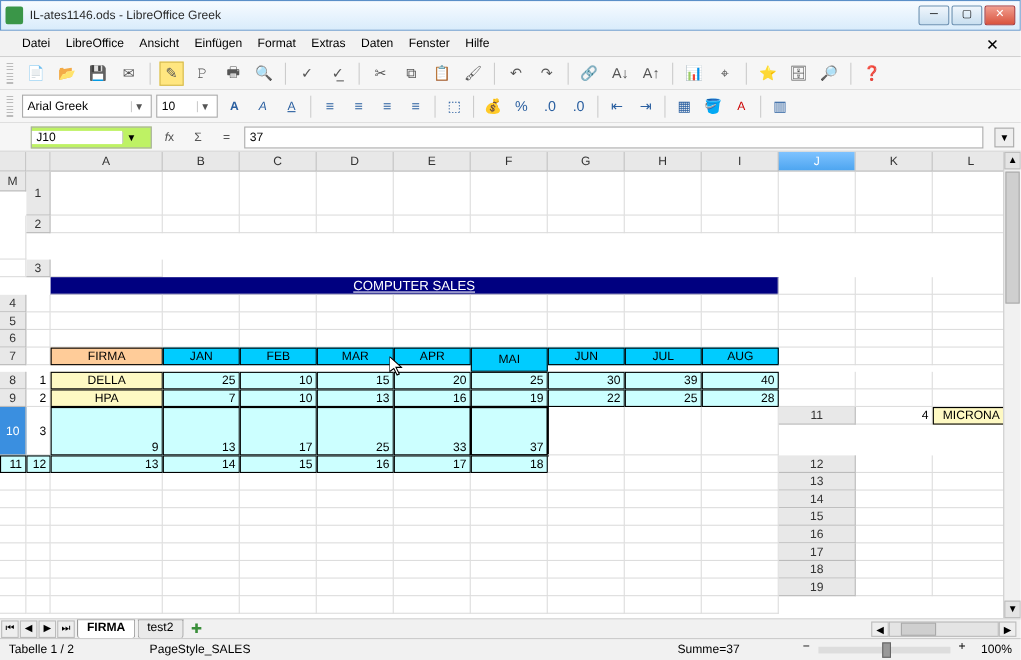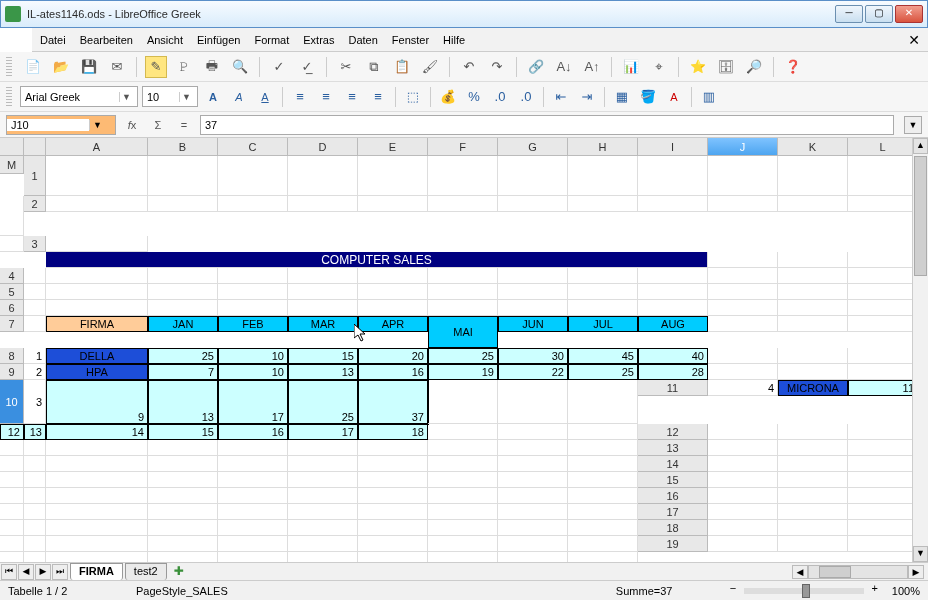--- a/index.html
+++ b/index.html
@@ -4,39 +4,39 @@
 <style>
 * { box-sizing: border-box; margin: 0; padding: 0; font-family: "Segoe UI", Tahoma, sans-serif; font-size: 11px; }
 body { background: #fff; width: 928px; height: 600px; overflow: hidden; }
 
 .titlebar { height: 28px; background: linear-gradient(#f7fbff,#d9ecfb); border: 1px solid #5a8fc8; display: flex; align-items: center; padding: 0 4px; }
 .titlebar .icon { width: 16px; height: 16px; background: #3a9648; margin-right: 6px; border-radius: 2px; }
 .titlebar .title { flex: 1; color: #2b2b2b; }
 .titlebar .winbtn { width: 28px; height: 18px; margin-left: 2px; border: 1px solid #6b8fb0; background: linear-gradient(#f0f6fc,#c9dff0); text-align: center; line-height: 14px; font-size: 10px; cursor: pointer; border-radius: 2px;}
 .titlebar .winbtn.close { background: linear-gradient(#f19e8f,#d9543f); color:#fff; border-color:#a33; }
 
-.menubar { height: 24px; background: #f2f2f2; border-bottom: 1px solid #ccc; display: flex; align-items: center; padding: 0 8px; gap: 14px; margin-left: 32px; }
+.menubar { height: 24px; background: #f2f2f2; border-bottom: 1px solid #ccc; display: flex; align-items: center; padding: 0 20px; gap: 14px; }
 .menubar span { text-decoration: underline; text-decoration-color: transparent; }
 .menubar .mclose { margin-left: auto; font-size: 14px; cursor:pointer;}
 
 .toolbar { height: 30px; background: #f6f6f6; border-bottom: 1px solid #ddd; display: flex; align-items: center; padding: 0 6px; gap: 6px; }
 .tbtn { width: 22px; height: 22px; border: 1px solid transparent; display:flex; align-items:center; justify-content:center; cursor:pointer; color:#555; font-size:13px;}
 .tsep { width:1px; height:20px; background:#ccc; margin:0 2px;}
 .tbtn.yellow { background:#ffe680; border-color:#d4b94f;}
 
 .fmtbar { height: 30px; background: #f6f6f6; border-bottom: 1px solid #ddd; display:flex; align-items:center; padding:0 6px; gap:4px; }
 .grip { width:6px; height:20px; background:repeating-linear-gradient(#bbb,#bbb 1px,#f6f6f6 1px,#f6f6f6 3px); margin-right:4px;}
 .combo { height:21px; border:1px solid #aaa; background:#fff; display:flex; align-items:center; padding:0 4px;}
 .combo .val { min-width:90px; }
 .combo .dd { width:14px; text-align:center; color:#555; border-left:1px solid #ccc; margin-left:4px; font-size:9px;}
 .fmtbar .combo.fontsize .val{min-width:28px;}
 .fbtn { width:22px; height:22px; display:flex; align-items:center; justify-content:center; cursor:pointer; color:#2a5fa0; font-size:13px;}
 
 .formulabar { height:26px; background:#f6f6f6; border-bottom:1px solid #ccc; display:flex; align-items:center; padding:0 6px; gap:6px;}
-.namebox { width:110px; height:20px; border:1px solid #aaa; background:#fdba74; display:flex; align-items:center;}
+.namebox { width:110px; height:20px; border:1px solid #aaa; background:#bef264; display:flex; align-items:center;margin-left:22px;}
 .namebox input { border:none; outline:none; width:82px; padding:0 4px; font-size:11px;}
 .namebox .dd{width:16px; text-align:center; border-left:1px solid #ccc; font-size:9px;}
 .fxbtn { width:20px; height:20px; display:flex; align-items:center; justify-content:center; color:#555; cursor:pointer;}
 .formulainput { flex:1; height:20px; border:1px solid #aaa; background:#fff; padding:0 4px;}
 .expandbtn { width:18px; height:18px; border:1px solid #aaa; background:#eee; margin-left:4px; text-align:center; line-height:16px; font-size:9px; cursor:pointer;}
 
 .gridwrap { position:relative; height: calc(600px - 28px - 24px - 30px - 30px - 26px - 18px - 20px); overflow:hidden; background:#fff;}
 .grid { display:grid; grid-template-columns: 24px 22px 102px repeat(11,70px); }
 .colhdr, .rowhdr, .corner { background:#e8e8e8; border-right:1px solid #bbb; border-bottom:1px solid #bbb; text-align:center; font-size:11px; color:#333;}
 .colhdr { height:18px; line-height:18px;}
@@ -44,21 +44,21 @@
 .rowhdr { display:flex; align-items:center; justify-content:center;}
 .rowhdr.sel { background:#3a8fe0; color:#fff;}
 .corner { height:18px;}
 .cell { border-right:1px solid #ddd; border-bottom:1px solid #ddd; padding:0 3px; display:flex; align-items:center; overflow:hidden;}
 .cell.r { justify-content:flex-end;}
 .cell.c { justify-content:center;}
 
 .titleband { background:#000080; color:#fff; text-align:center; font-size:12px;}
 .hdrfirma { background:#ffcc99; text-align:center;}
 .hdrmonth { background:#00ccff; text-align:center;}
-.firmacell { background:#1d4ed8; text-align:center; border:1px solid #000;}
+.firmacell { background:#fef9c3; text-align:center; border:1px solid #000;}
 .datacell { background:#ccffff; border:1px solid #000; justify-content:flex-end;}
 
 .vscroll { position:absolute; right:0; top:0; bottom:0; width:16px; background:#f1f1f1; border-left:1px solid #ccc;}
 .vscroll .up, .vscroll .down { height:16px; background:#e4e4e4; border:1px solid #bbb; text-align:center; font-size:9px; line-height:13px; cursor:pointer;}
 .vscroll .thumb { position:absolute; top:18px; left:1px; right:1px; height:120px; background:#cfcfcf; border:1px solid #aaa;}
 .vscroll .down { position:absolute; bottom:0; left:0; right:0;}
 
 .tabbar { height:18px; background:#f1f1f1; border-top:1px solid #ccc; display:flex; align-items:center;}
 .navbtn { width:16px; height:16px; border:1px solid #bbb; background:#eee; margin-left:1px; text-align:center; font-size:9px; line-height:13px; cursor:pointer;}
 .tab { height:17px; padding:0 8px; border:1px solid #999; background:#eaeaea; margin-left:2px; line-height:15px; cursor:pointer; border-bottom:none; border-radius:0 0 3px 3px;}
@@ -87,21 +87,21 @@
 <div class="titlebar">
   <div class="icon"></div>
   <div class="title">IL-ates1146.ods - LibreOffice Greek</div>
   <div class="winbtn">─</div>
   <div class="winbtn">▢</div>
   <div class="winbtn close">✕</div>
 </div>
 
 <div class="menubar">
   <span>Datei</span>
-  <span>Bearbeiten</span>
+  <span>LibreOffice</span>
   <span>Ansicht</span>
   <span>Einfügen</span>
   <span>Format</span>
   <span>Extras</span>
   <span>Daten</span>
   <span>Fenster</span>
   <span>Hilfe</span>
   <span class="mclose">✕</span>
 </div>
 
@@ -238,21 +238,21 @@
       <div class="cell" style="height: 16px;"></div>
       <div class="cell" style="height: 16px;"></div>
       <div class="cell" style="height: 16px;"></div>
       <div class="cell" style="height: 16px;"></div>
       <div class="cell" style="height: 16px;"></div>
       <div class="cell" style="height: 16px;"></div>
       <div class="cell" style="height: 16px;"></div>
       <div class="cell" style="height: 16px;"></div>
       <div class="rowhdr" style="height: 16px;">3</div>
       <div class="cell r" style="height: 16px;"></div>
-      <div class="cell c titleband" style="height: 16px; grid-column: 3 / span 9;">COMPUTER SALES</div>
+      <div class="cell c titleband" style="height: 16px; grid-column: 3 / span 9; text-decoration: underline;">COMPUTER SALES</div>
       <div class="cell" style="height: 16px;"></div>
       <div class="cell" style="height: 16px;"></div>
       <div class="cell" style="height: 16px;"></div>
       <div class="rowhdr" style="height: 16px;">4</div>
       <div class="cell r" style="height: 16px;"></div>
       <div class="cell" style="height: 16px;"></div>
       <div class="cell" style="height: 16px;"></div>
       <div class="cell" style="height: 16px;"></div>
       <div class="cell" style="height: 16px;"></div>
       <div class="cell" style="height: 16px;"></div>
@@ -291,37 +291,37 @@
       <div class="cell" style="height: 16px;"></div>
       <div class="cell" style="height: 16px;"></div>
       <div class="cell" style="height: 16px;"></div>
       <div class="rowhdr" style="height: 16px;">7</div>
       <div class="cell r" style="height: 16px;"></div>
       <div class="cell c hdrfirma" style="height: 16px; border: 1px solid rgb(0, 0, 0);">FIRMA</div>
       <div class="cell c hdrmonth" style="height: 16px; border: 1px solid rgb(0, 0, 0);">JAN</div>
       <div class="cell c hdrmonth" style="height: 16px; border: 1px solid rgb(0, 0, 0);">FEB</div>
       <div class="cell c hdrmonth" style="height: 16px; border: 1px solid rgb(0, 0, 0);">MAR</div>
       <div class="cell c hdrmonth" style="height: 16px; border: 1px solid rgb(0, 0, 0);">APR</div>
-      <div class="cell c hdrmonth" style="height: 32px; border: 1px solid rgb(0, 0, 0);">MAI</div>
+      <div class="cell c hdrmonth" style="height: 22px; border: 1px solid rgb(0, 0, 0);">MAI</div>
       <div class="cell c hdrmonth" style="height: 16px; border: 1px solid rgb(0, 0, 0);">JUN</div>
       <div class="cell c hdrmonth" style="height: 16px; border: 1px solid rgb(0, 0, 0);">JUL</div>
       <div class="cell c hdrmonth" style="height: 16px; border: 1px solid rgb(0, 0, 0);">AUG</div>
       <div class="cell" style="height: 16px;"></div>
       <div class="cell" style="height: 16px;"></div>
       <div class="cell" style="height: 16px;"></div>
       <div class="rowhdr" style="height: 16px;">8</div>
       <div class="cell r" style="height: 16px;">1</div>
       <div class="cell c firmacell" style="height: 16px;">DELLA</div>
       <div class="cell datacell" style="height: 16px;">25</div>
       <div class="cell datacell" style="height: 16px;">10</div>
       <div class="cell datacell" style="height: 16px;">15</div>
       <div class="cell datacell" style="height: 16px;">20</div>
       <div class="cell datacell" style="height: 16px;">25</div>
       <div class="cell datacell" style="height: 16px;">30</div>
-      <div class="cell datacell" style="height: 16px;">45</div>
+      <div class="cell datacell" style="height: 16px;">39</div>
       <div class="cell datacell" style="height: 16px;">40</div>
       <div class="cell" style="height: 16px;"></div>
       <div class="cell" style="height: 16px;"></div>
       <div class="cell" style="height: 16px;"></div>
       <div class="rowhdr" style="height: 16px;">9</div>
       <div class="cell r" style="height: 16px;">2</div>
       <div class="cell c firmacell" style="height: 16px;">HPA</div>
       <div class="cell datacell" style="height: 16px;">7</div>
       <div class="cell datacell" style="height: 16px;">10</div>
       <div class="cell datacell" style="height: 16px;">13</div>
@@ -332,20 +332,21 @@
       <div class="cell datacell" style="height: 16px;">28</div>
       <div class="cell" style="height: 16px;"></div>
       <div class="cell" style="height: 16px;"></div>
       <div class="cell" style="height: 16px;"></div>
       <div class="rowhdr sel" style="height: 44px;">10</div>
       <div class="cell r" style="height: 44px;">3</div>
       <div class="cell datacell" style="height: 44px; align-items: flex-end;">9</div>
       <div class="cell datacell" style="height: 44px; align-items: flex-end;">13</div>
       <div class="cell datacell" style="height: 44px; align-items: flex-end;">17</div>
       <div class="cell datacell" style="height: 44px; align-items: flex-end;">25</div>
+      <div class="cell datacell" style="height: 44px; align-items: flex-end;">33</div>
       <div class="cell datacell cursor-cell" style="height: 44px; align-items: flex-end;">37</div>
       <div class="cell" style="height: 44px;"></div>
       <div class="cell" style="height: 44px;"></div>
       <div class="cell" style="height: 44px;"></div>
       <div class="rowhdr" style="height: 16px;">11</div>
       <div class="cell r" style="height: 16px;">4</div>
       <div class="cell c firmacell" style="height: 16px;">MICRONA</div>
       <div class="cell datacell" style="height: 16px;">11</div>
       <div class="cell datacell" style="height: 16px;">12</div>
       <div class="cell datacell" style="height: 16px;">13</div>

